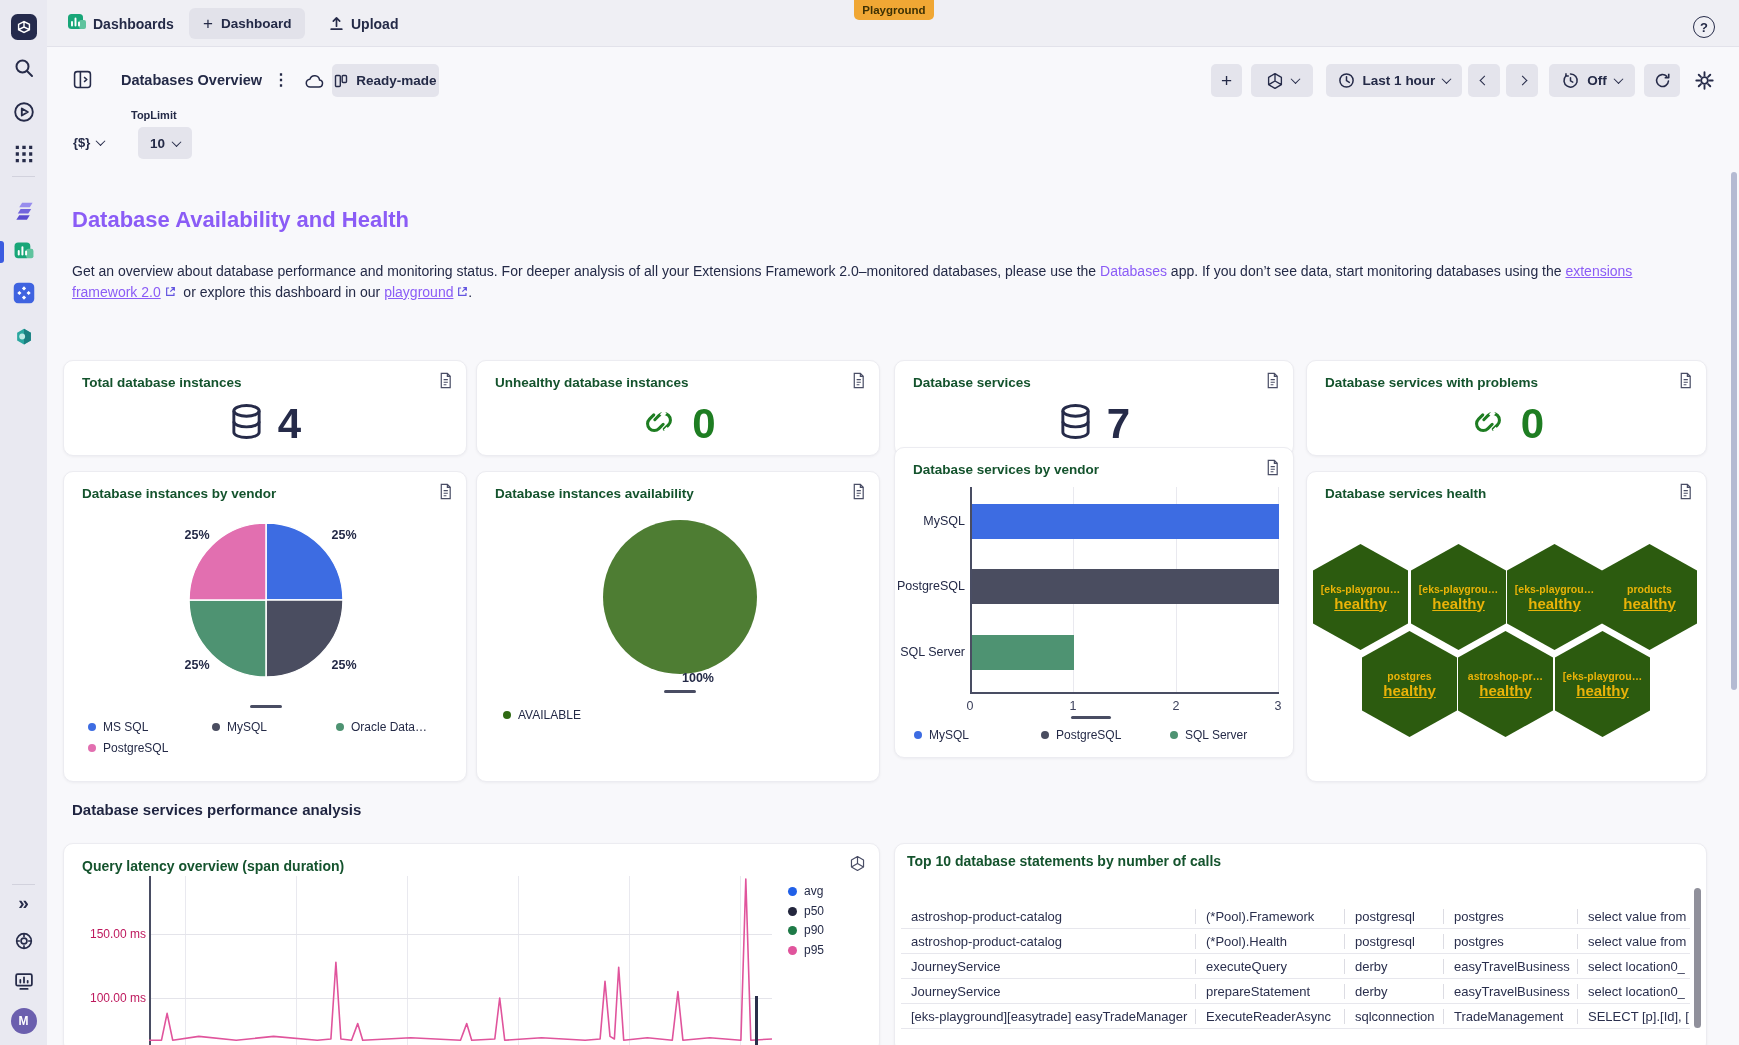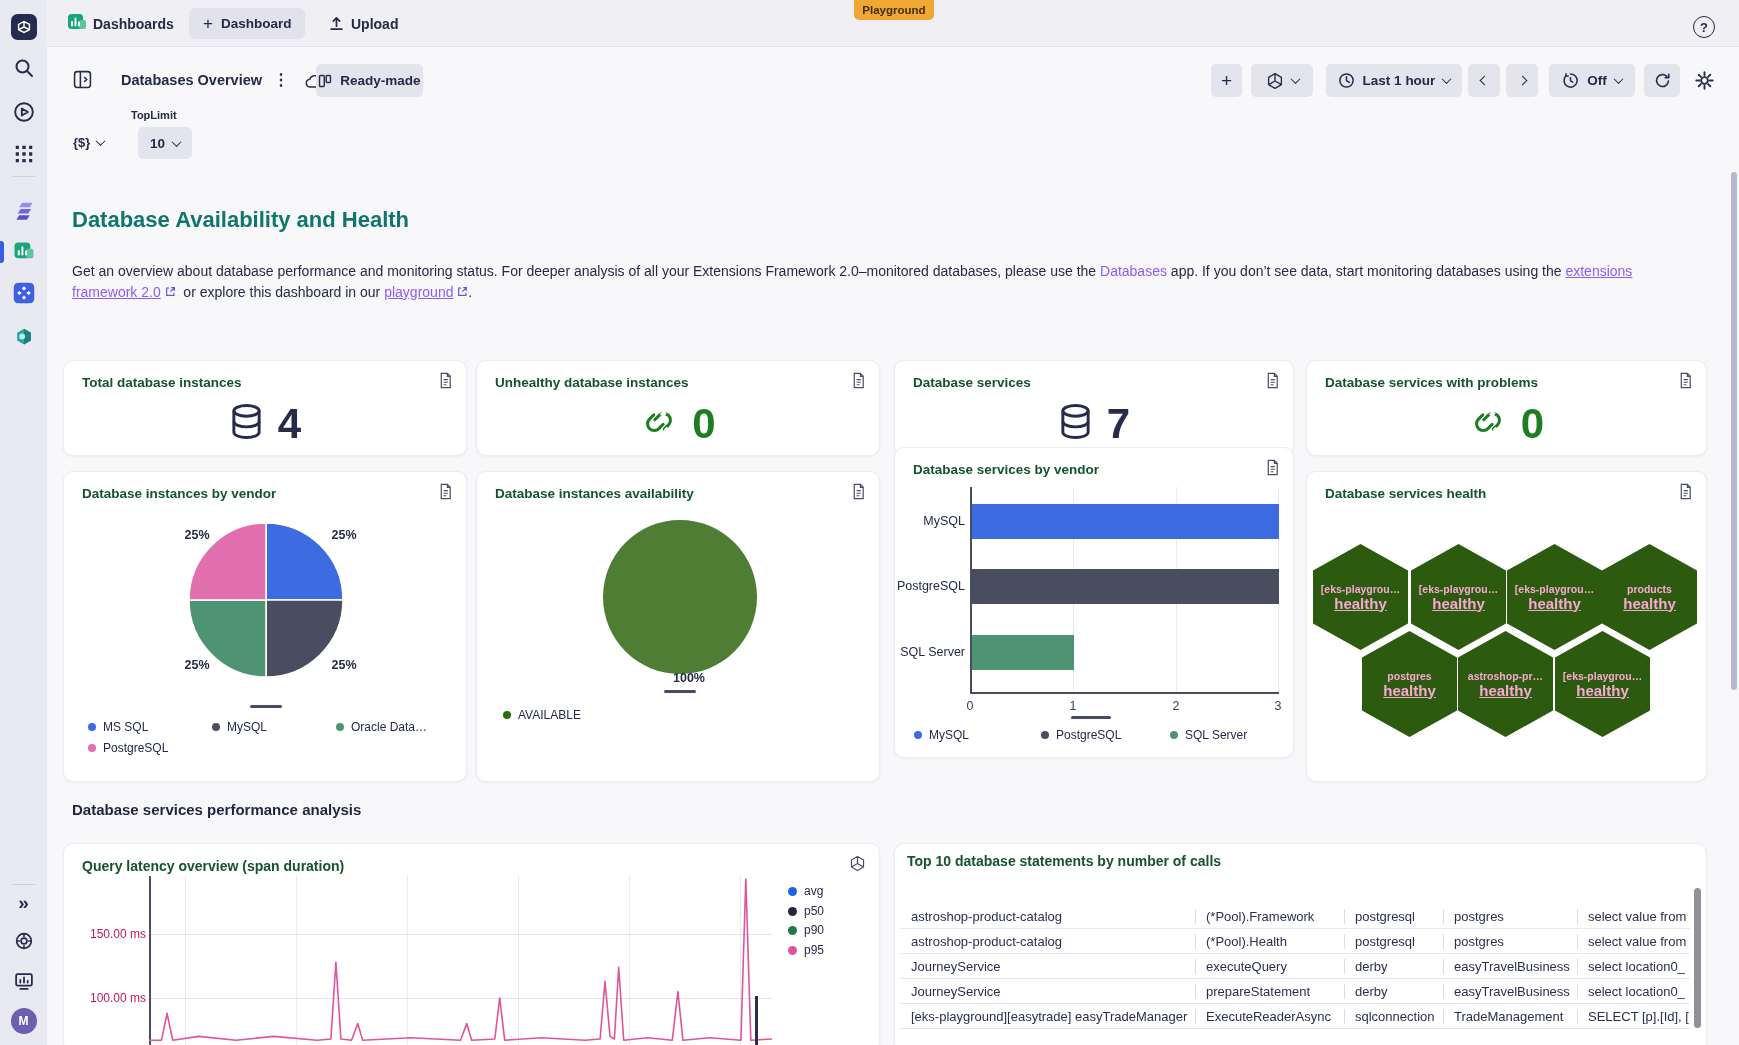--- a/index.html
+++ b/index.html
@@ -31,34 +31,34 @@
   .li{position:absolute;display:flex;align-items:center;gap:7px;cursor:pointer;}
   .dot{width:8px;height:8px;border-radius:50%;flex:none;}
   .li em{font-style:normal;font-size:12px;color:#242a47;white-space:nowrap;}
   .pager{position:absolute;height:2.5px;background:#494d63;border-radius:2px;}
   .gridv{position:absolute;width:1px;background:#e9e9ef;}
   .gridh{position:absolute;height:1px;background:#e4e4ea;}
   .axis{position:absolute;background:#494d63;}
   .cat-label{position:absolute;font-size:12.5px;color:#242a47;text-align:right;}
   .tick{position:absolute;font-size:12.5px;color:#3c415c;text-align:center;width:22px;}
   .vbar{position:absolute;height:35px;}
-  .hex{position:absolute;width:95px;height:106px;clip-path:polygon(50% 0,100% 25%,100% 75%,50% 100%,0 75%,0 25%);display:flex;flex-direction:column;align-items:center;justify-content:center;color:#f9a8d4;text-align:center;cursor:pointer;}
+  .hex{position:absolute;width:95px;height:106px;clip-path:polygon(50% 0,100% 25%,100% 75%,50% 100%,0 75%,0 25%);display:flex;flex-direction:column;align-items:center;justify-content:center;color:#eab308;text-align:center;cursor:pointer;}
   .hx-n{font-size:10.5px;font-weight:bold;max-width:86px;white-space:nowrap;overflow:hidden;}
   .hx-s{font-size:15px;font-weight:bold;text-decoration:underline;}
   .ylab{position:absolute;font-size:12px;color:#be185d;text-align:right;width:74px;}
   
   .trow{position:absolute;left:6px;right:16px;height:25px;display:flex;align-items:center;border-bottom:1px solid #e7e7ed;font-size:13px;color:#2a2f4d;}
   .trow.head{height:24px;background:#ececf1;border-radius:4px;font-weight:bold;border-bottom:1px solid #cfcfd8;}
   .tc{padding-left:10px;white-space:nowrap;overflow:hidden;}
   .tc1{width:294px;}.tc2{width:149px;border-left:1px solid #dcdce3;}.tc3{width:99px;border-left:1px solid #dcdce3;}
   .tc4{width:134px;border-left:1px solid #dcdce3;}.tc5{flex:1;border-left:1px solid #dcdce3;}
   .link{color:#8b5cf6;cursor:pointer;}
   .link.ul{text-decoration:underline;}
   .scroll-thumb{position:absolute;border-radius:4px;cursor:pointer;}
-  h1{font-size:22px;color:#0f766e;}
+  h1{font-size:22px;color:#8b5cf6;}
   .sec-title{position:absolute;font-size:15px;font-weight:bold;color:#1f2440;}
 </style>
 </head>
 <body>
 
 <div class="page">
 
   <aside class="sidebar">
     <span class="sb-ic" style="top:27px">
       <svg width="26" height="26" viewBox="0 0 24 24">
@@ -162,21 +162,21 @@
         <path d="M10.5 6.8l2.6 2.2-2.6 2.2" fill="none" stroke="#262b49" stroke-width="1.5" stroke-linejoin="round"></path>
       </svg>
   </span>
   <span class="abs" style="left:121px;top:72px;font-size:14.5px;font-weight:bold">Databases Overview</span>
   <span class="abs" style="left:273px;top:70px;font-size:16px;font-weight:bold;cursor:pointer">⋮</span>
   <span class="abs" style="left:305px;top:74px;cursor:pointer">
     <svg width="20" height="15" viewBox="0 0 20 14">
         <path d="M5.5 12.5h8.5a3.5 3.5 0 0 0 .6-6.95 5 5 0 0 0-9.7-.9A3.6 3.6 0 0 0 5.5 12.5z" fill="none" stroke="#262b49" stroke-width="1.5" stroke-linejoin="round"></path>
       </svg>
   </span>
-  <div class="btn" style="left:316px;width:107px">
+  <div class="btn" style="left:332px;width:107px">
     <svg width="14" height="14" viewBox="0 0 14 14">
         <rect x="1.5" y="1.5" width="4.8" height="11" rx="1" fill="none" stroke="#262b49" stroke-width="1.4"></rect>
         <rect x="8.2" y="1.5" width="4.3" height="7" rx="1" fill="none" stroke="#262b49" stroke-width="1.4"></rect>
       </svg>
     <span>Ready-made</span>
   </div>
   <div class="btn" style="left:1211px;width:31px;font-size:19px;font-weight:normal">
       <span>+</span>
     </div>
   <div class="btn" style="left:1251px;width:62px">
@@ -347,21 +347,21 @@
   <div class="tile" style="left:476px;top:471px;width:404px;height:311px">
     <span class="tile-title">Database instances availability</span>
     <span class="corner-ic"><svg width="15" height="17" viewBox="0 0 16 18">
           <path d="M3.5 1.5h6.5l3 3v12h-9.5z" fill="none" stroke="#4a4e66" stroke-width="1.3"></path>
           <path d="M10 1.5v3h3" fill="none" stroke="#4a4e66" stroke-width="1.3"></path>
           <path d="M6 8h4.5 M6 10.8h4.5 M6 13.5h3" stroke="#4a4e66" stroke-width="1.2"></path>
         </svg></span>
     <svg class="abs" style="left:124px;top:46px" width="158" height="158" viewBox="0 0 158 158">
         <circle cx="79" cy="79" r="77" fill="#4e7d33"></circle>
       </svg>
-    <span class="abs" style="left:196px;top:199px;width:50px;font-size:12.5px;font-weight:bold">100%</span>
+    <span class="abs" style="left:196px;top:199px;width:50px;text-align:center;font-size:12.5px;font-weight:bold">100%</span>
     <span class="pager" style="left:187px;top:218px;width:32px"></span>
     <span class="li" style="left:26px;top:236px">
         <i class="dot" style="background: rgb(47, 106, 19);"></i>
         <em>AVAILABLE</em>
       </span>
   </div>
 
   <div class="tile" style="left:894px;top:447px;width:400px;height:311px">
     <span class="tile-title">Database services by vendor</span>
     <span class="corner-ic"><svg width="15" height="17" viewBox="0 0 16 18">

